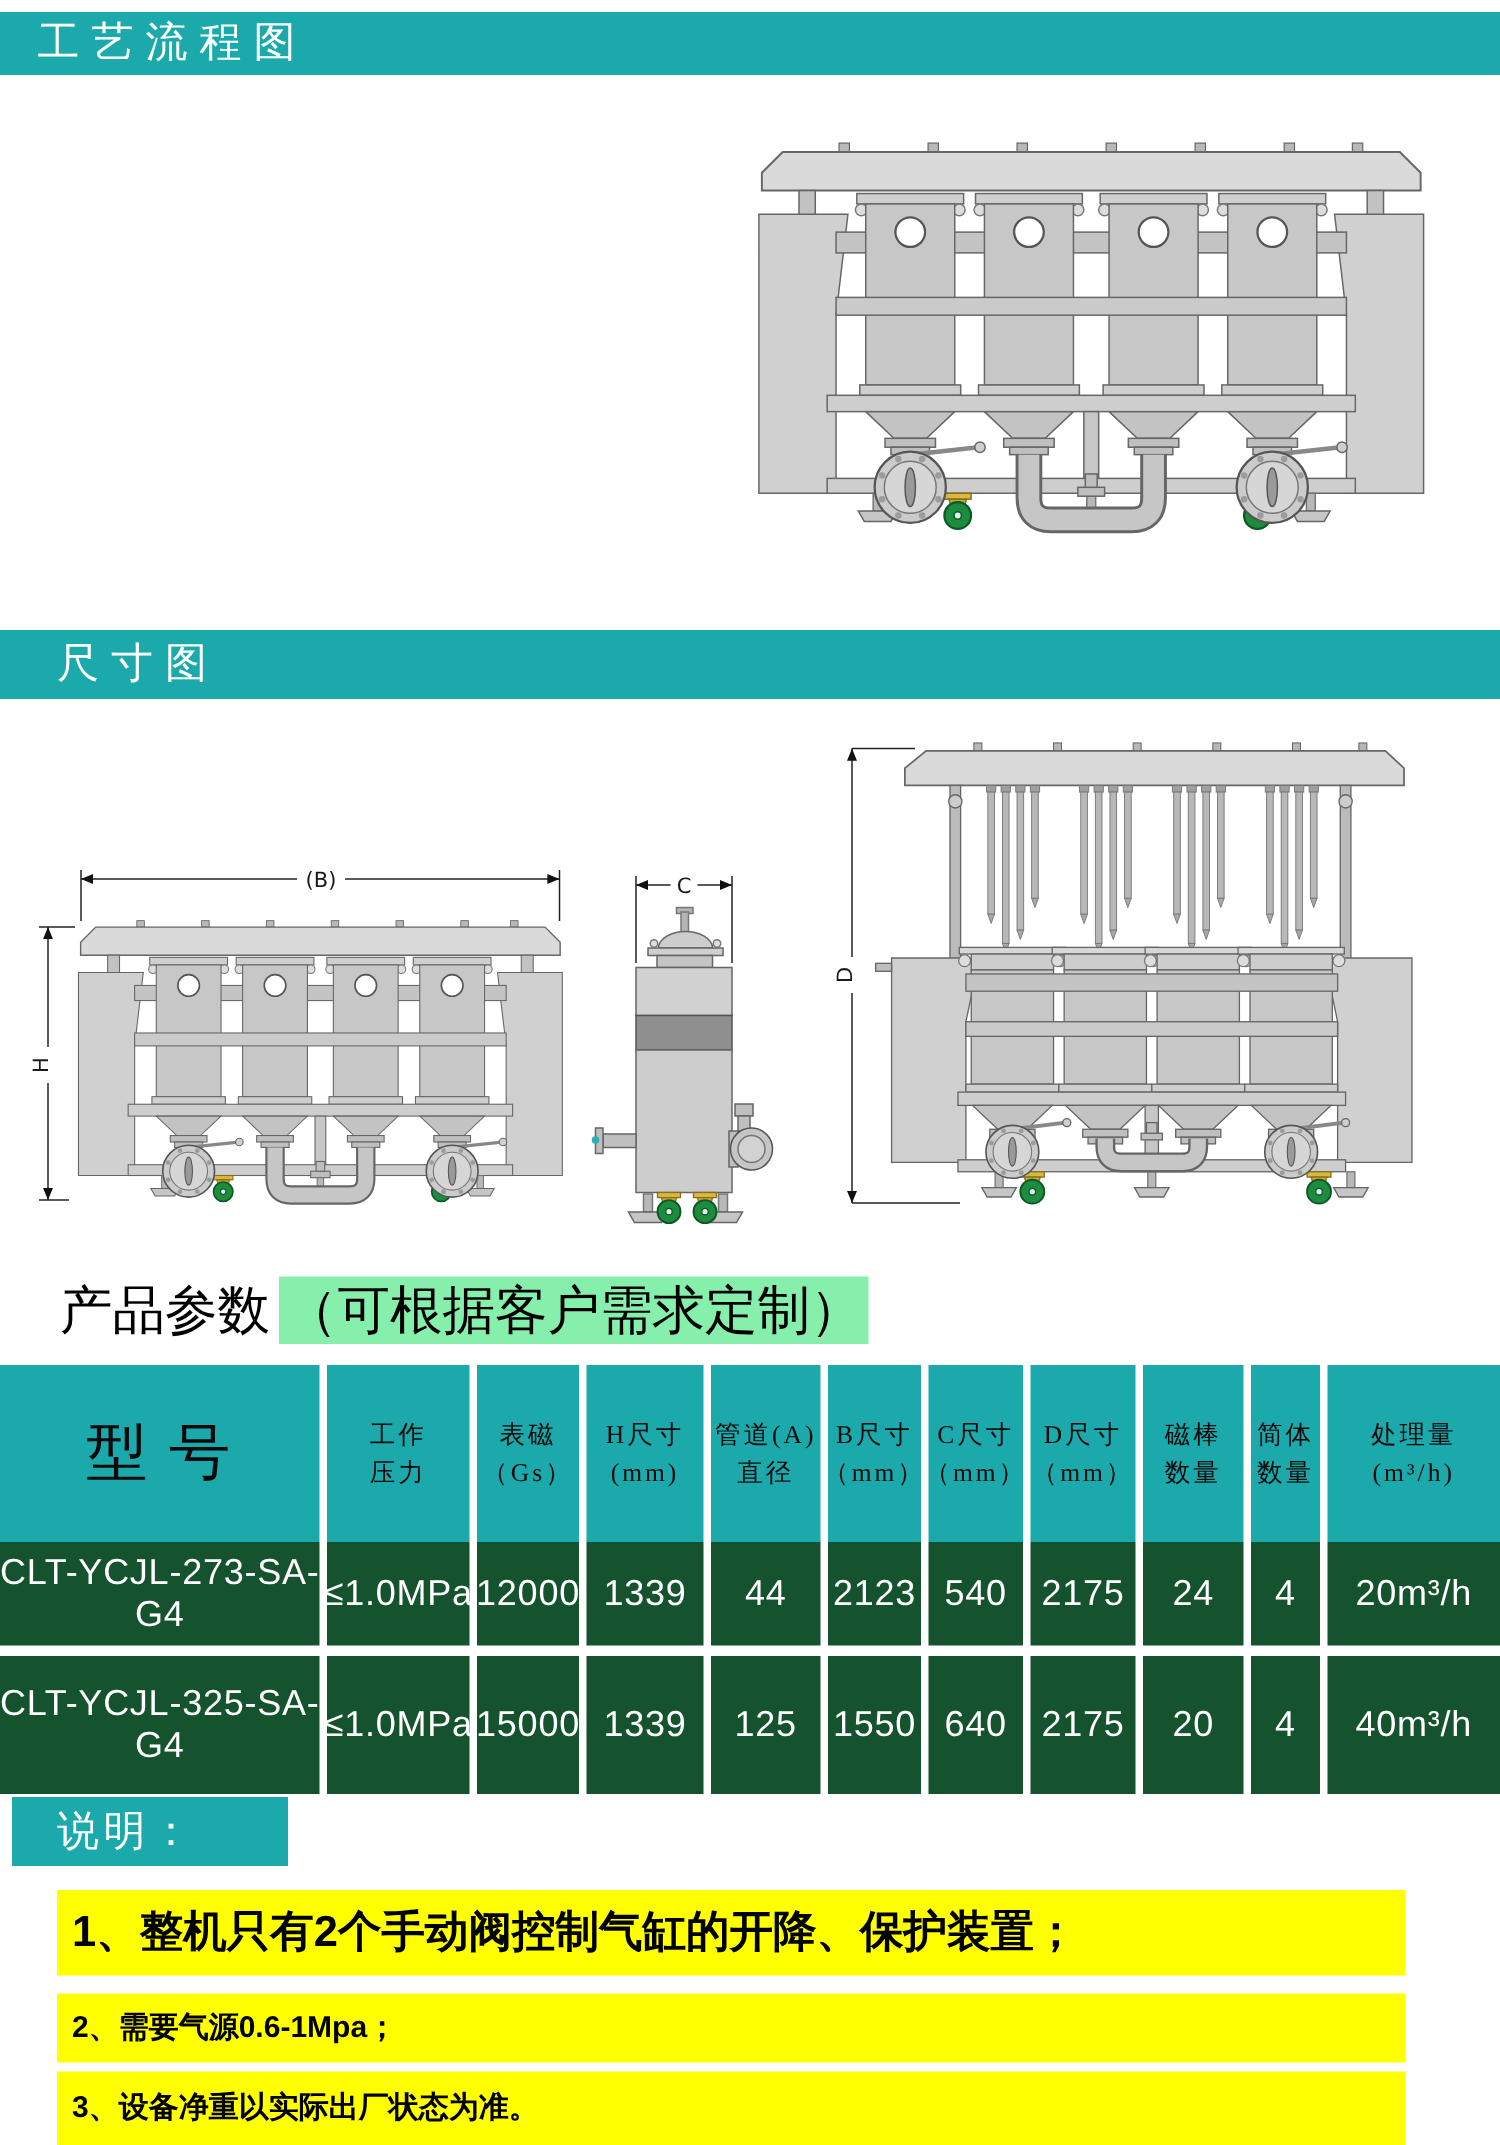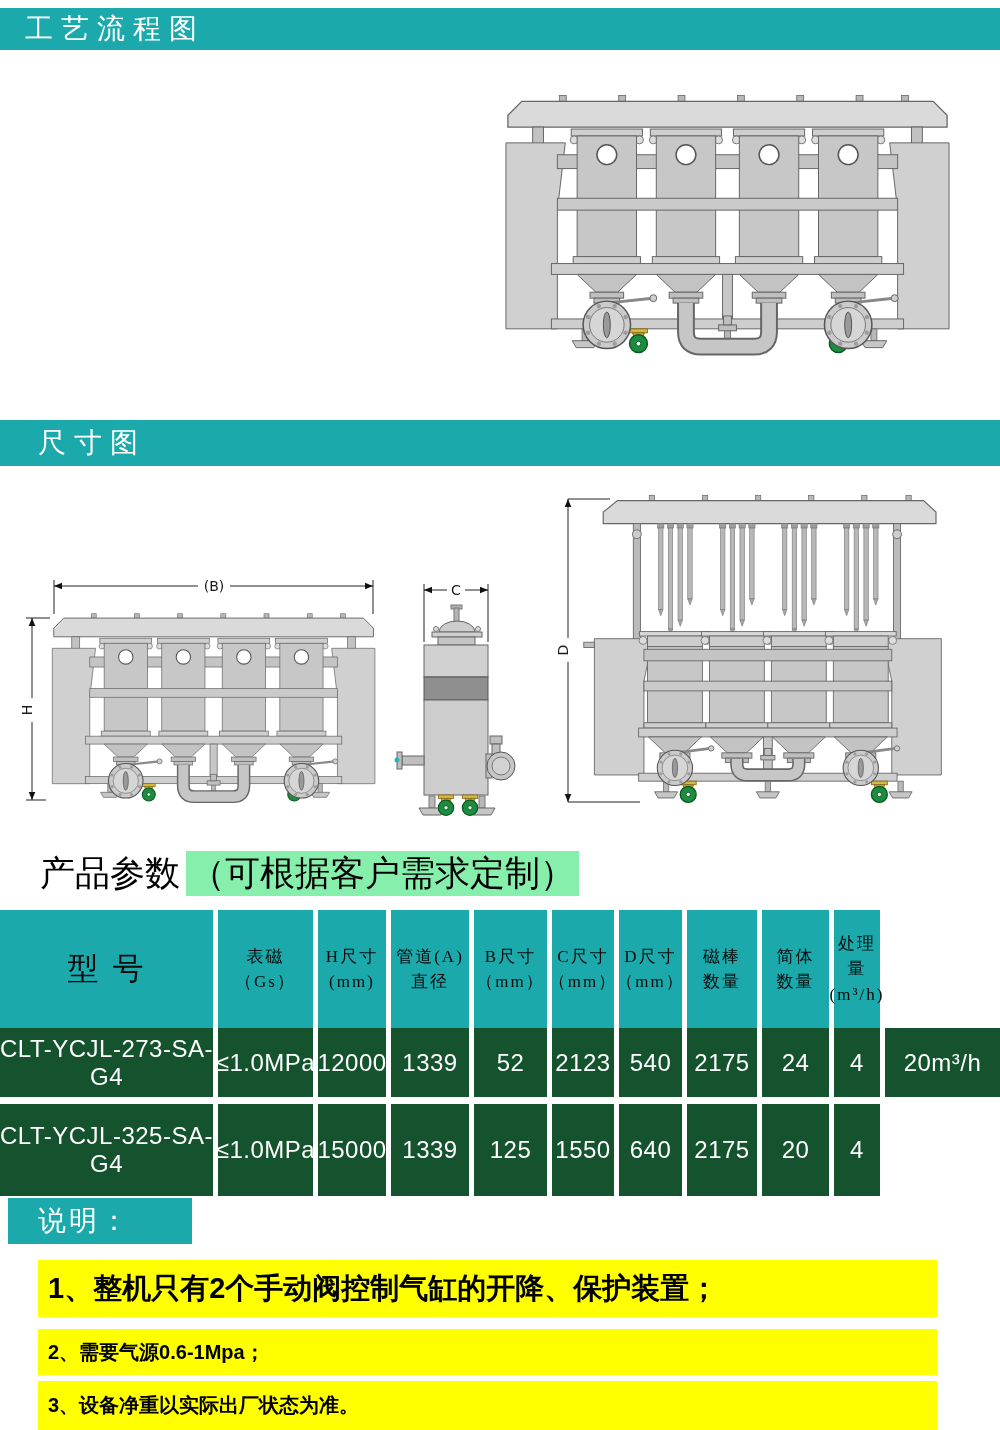--- a/index.html
+++ b/index.html
@@ -19,21 +19,21 @@
           font-size:35px;color:#000;white-space:nowrap;}
   .params .hl{background:#86efac;padding:3px 4px;margin-left:6px;}
   
   .spec-table{position:absolute;left:0;top:910px;width:1000px;}
   .t-row{display:grid;grid-template-columns:213px 95px 68px 78px 73px 62px 63px 70px 67px 46px 1fr;
          column-gap:5px;}
   .t-cell{display:flex;align-items:center;justify-content:center;text-align:center;}
   .t-head{height:118px;}
   .t-head .t-cell{background:#1ba9ac;color:#0a0a0a;font-family:"Liberation Serif",serif;
                   font-size:17px;line-height:1.5;white-space:pre-line;letter-spacing:2px;}
-  .t-head .c0{font-size:31px;letter-spacing:14px;padding-left:12px;}
+  .t-head .c0{font-size:41px;letter-spacing:14px;padding-left:12px;}
   .t-data .t-cell{background:#14532d;color:#fff;font-size:24px;letter-spacing:0.5px;}
   .r1{height:69px;}
   .r2{height:92px;margin-top:7px;}
   
   .notes-title{position:absolute;left:8px;top:1198px;width:184px;height:46px;background:#1ba9ac;
                color:#fff;font-size:28px;line-height:46px;padding-left:30px;letter-spacing:3px;
                box-sizing:border-box;}
   .note{position:absolute;left:38px;width:899px;background:#ffff00;color:#000;font-weight:700;
         font-size:20px;padding-left:10px;box-sizing:border-box;white-space:nowrap;}
   .n1{top:1260px;height:57px;line-height:57px;font-size:29px;}
@@ -289,20 +289,22 @@
   <text x="16" y="164" font-size="14" text-anchor="middle" transform="rotate(-90 16 164)">D</text>
 </svg>
 
 <div class="params">
   <span>产品参数</span><span class="hl">（可根据客户需求定制）</span>
 </div>
 
 <div class="spec-table">
   <div class="t-row t-head">
     <div class="t-cell c0">型号</div>
+    <div class="t-cell">工作
+压力</div>
     <div class="t-cell">表磁
 （Gs）</div>
     <div class="t-cell">H尺寸
 (mm)</div>
     <div class="t-cell">管道(A)
 直径</div>
     <div class="t-cell">B尺寸
 （mm）</div>
     <div class="t-cell">C尺寸
 （mm）</div>
@@ -313,38 +315,39 @@
     <div class="t-cell">简体
 数量</div>
     <div class="t-cell">处理量
 (m³/h)</div>
   </div>
   <div class="t-row t-data r1">
     <div class="t-cell">CLT-YCJL-273-SA-G4</div>
     <div class="t-cell">≤1.0MPa</div>
     <div class="t-cell">12000</div>
     <div class="t-cell">1339</div>
-    <div class="t-cell">52</div>
+    <div class="t-cell">44</div>
     <div class="t-cell">2123</div>
     <div class="t-cell">540</div>
     <div class="t-cell">2175</div>
     <div class="t-cell">24</div>
     <div class="t-cell">4</div>
     <div class="t-cell">20m³/h</div>
   </div>
   <div class="t-row t-data r2">
     <div class="t-cell">CLT-YCJL-325-SA-G4</div>
     <div class="t-cell">≤1.0MPa</div>
     <div class="t-cell">15000</div>
     <div class="t-cell">1339</div>
     <div class="t-cell">125</div>
     <div class="t-cell">1550</div>
     <div class="t-cell">640</div>
     <div class="t-cell">2175</div>
     <div class="t-cell">20</div>
     <div class="t-cell">4</div>
+    <div class="t-cell">40m³/h</div>
   </div>
 </div>
 
 <div class="notes-title">说明：</div>
 <div class="note n1">1、整机只有2个手动阀控制气缸的开降、保护装置；</div>
 <div class="note n2">2、需要气源0.6-1Mpa；</div>
 <div class="note n3">3、设备净重以实际出厂状态为准。</div>
 
 </body></html>

